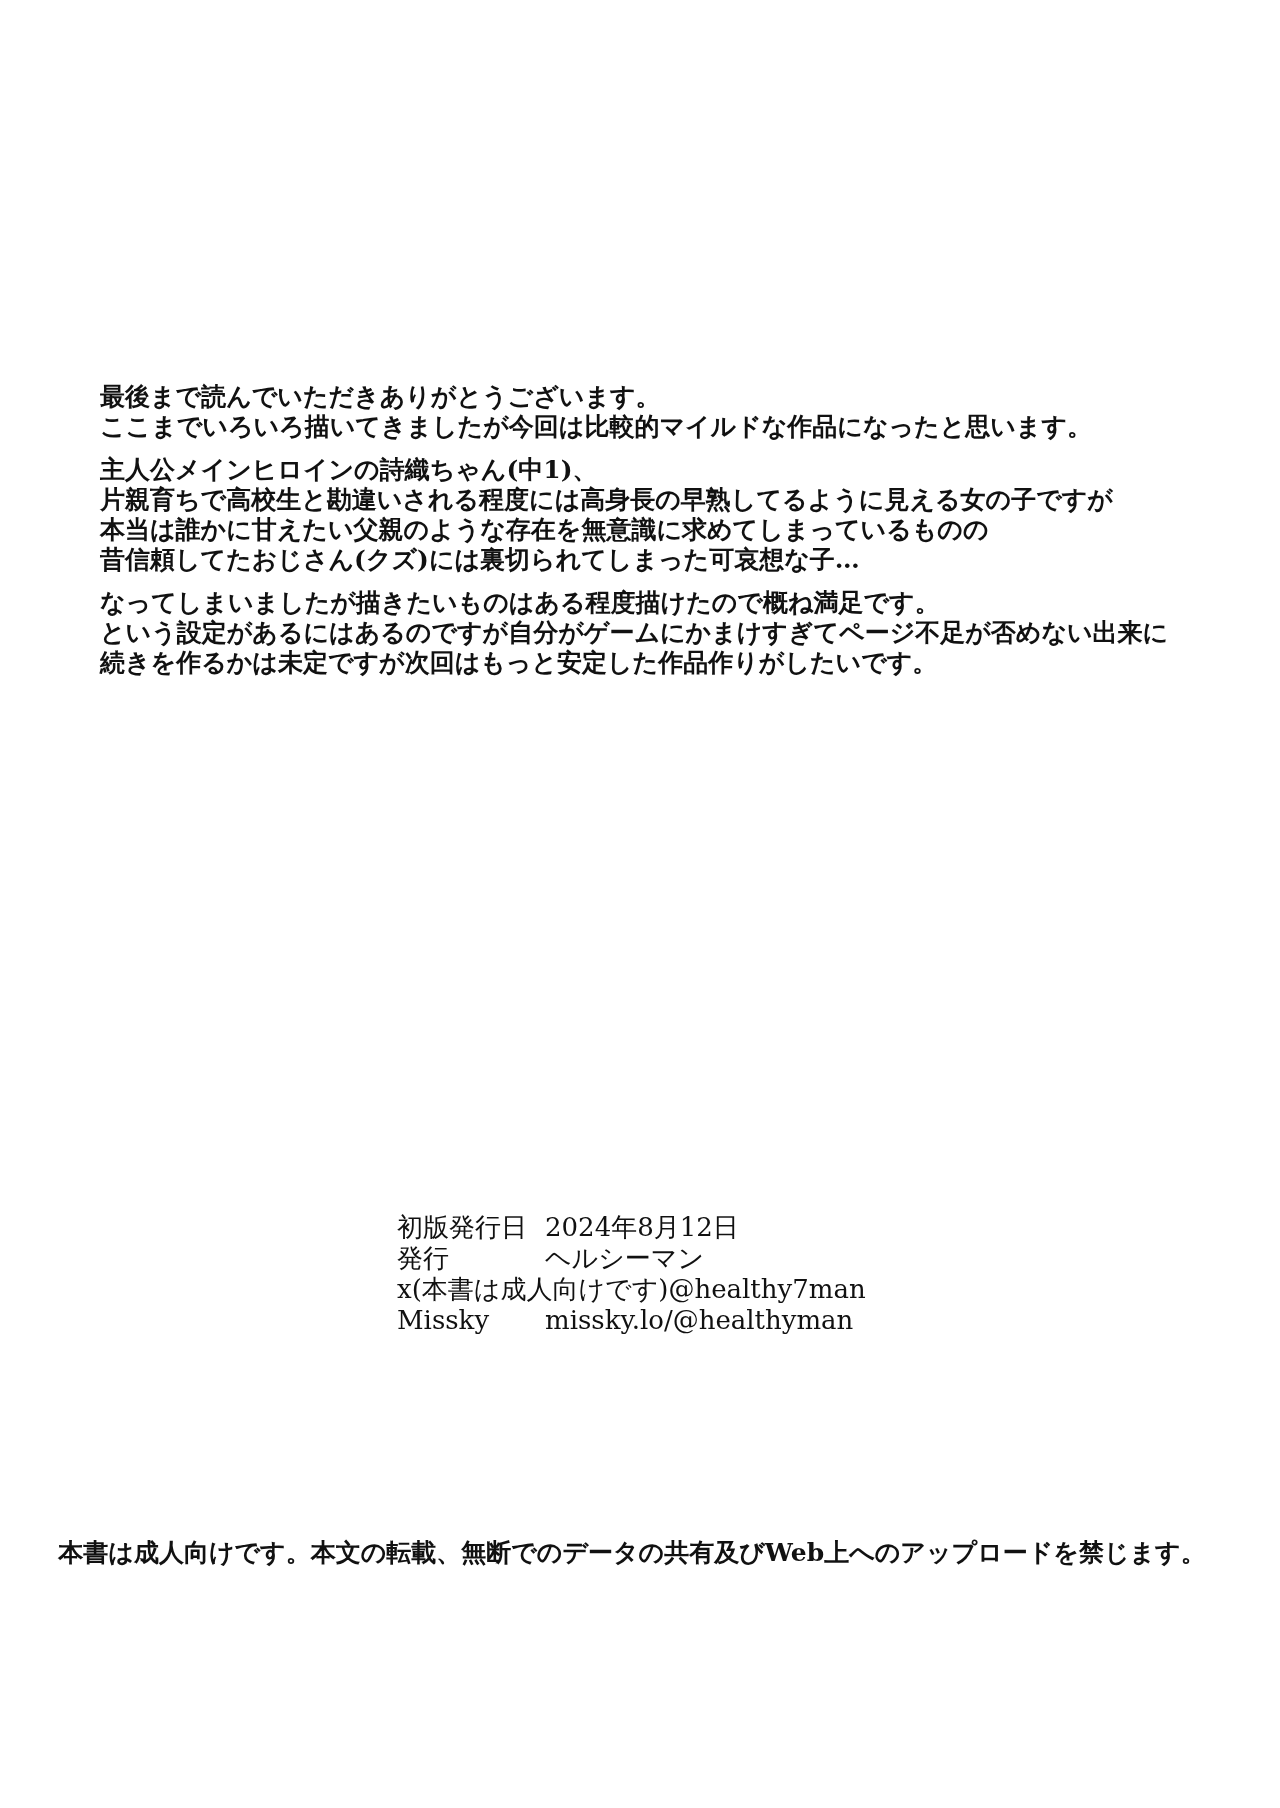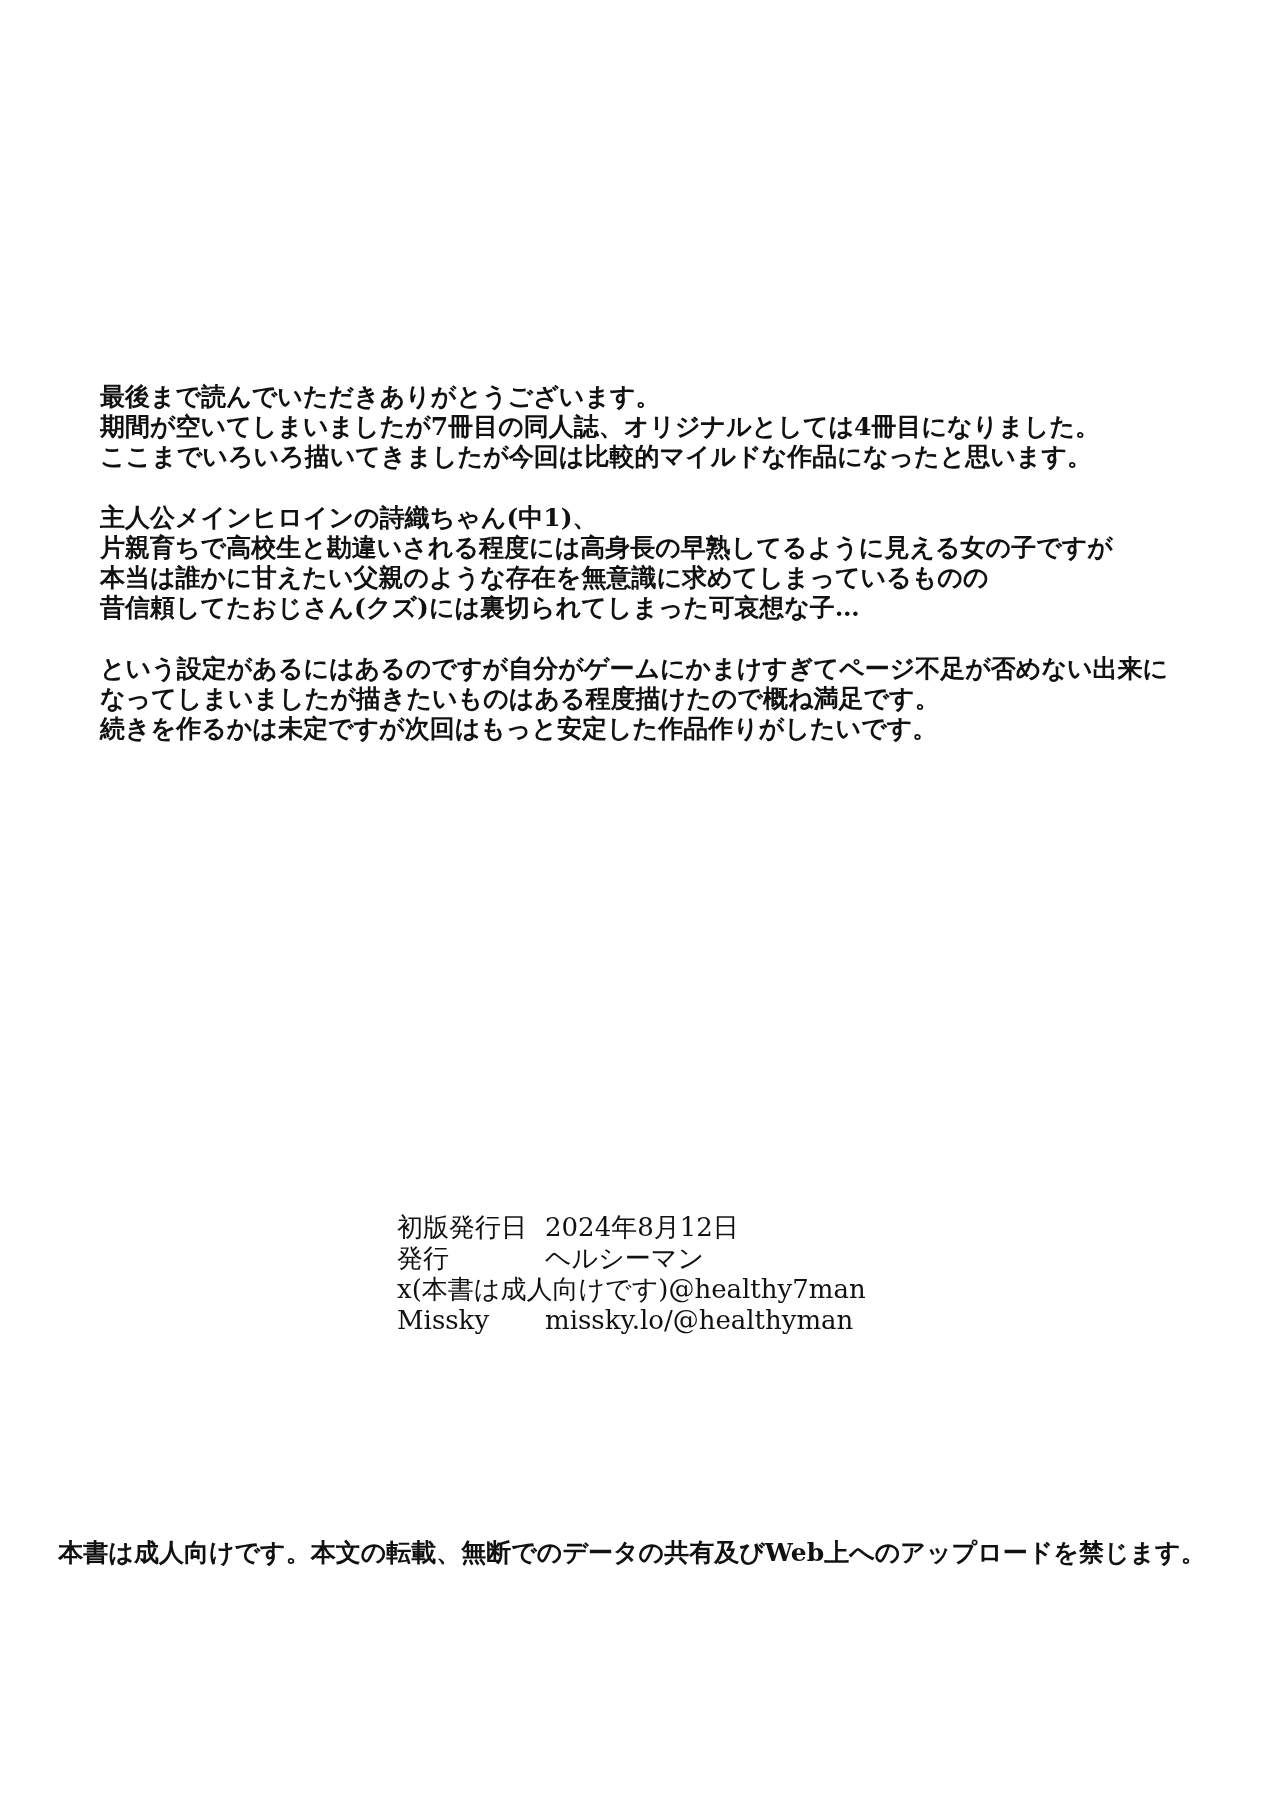--- a/index.html
+++ b/index.html
@@ -26,21 +26,21 @@
     top: 382px;
     width: 1100px;
     font-size: 25px;
     line-height: 30px;
     font-weight: 600;
   }
   .para {
     margin: 0;
   }
   .para + .para {
-    margin-top: 31px;
+    margin-top: 13px;
   }
   .line {
     display: block;
     white-space: nowrap;
   }
   .colophon {
     position: absolute;
     left: 397px;
     top: 1212px;
     font-size: 26px;
@@ -71,32 +71,31 @@
   }
 </style>
 </head>
 <body>
 
 <div class="page">
 
   <div class="afterword">
     <p class="para">
       <span class="line">最後まで読んでいただきありがとうございます。</span>
-      <span class="line">期間が空いてしまいましたが7冊目の同人誌、オリジナルとしては4冊目になりました。</span>
       <span class="line">ここまでいろいろ描いてきましたが今回は比較的マイルドな作品になったと思います。</span>
     </p>
     <p class="para">
       <span class="line">主人公メインヒロインの詩織ちゃん(中1)、</span>
       <span class="line">片親育ちで高校生と勘違いされる程度には高身長の早熟してるように見える女の子ですが</span>
       <span class="line">本当は誰かに甘えたい父親のような存在を無意識に求めてしまっているものの</span>
       <span class="line">昔信頼してたおじさん(クズ)には裏切られてしまった可哀想な子…</span>
     </p>
     <p class="para">
+      <span class="line">なってしまいましたが描きたいものはある程度描けたので概ね満足です。</span>
       <span class="line">という設定があるにはあるのですが自分がゲームにかまけすぎてページ不足が否めない出来に</span>
-      <span class="line">なってしまいましたが描きたいものはある程度描けたので概ね満足です。</span>
       <span class="line">続きを作るかは未定ですが次回はもっと安定した作品作りがしたいです。</span>
     </p>
   </div>
 
   <div class="colophon">
     <div class="colophon-row">
       <span class="col-label">初版発行日</span>
       <span class="col-value">2024年8月12日</span>
     </div>
     <div class="colophon-row">

